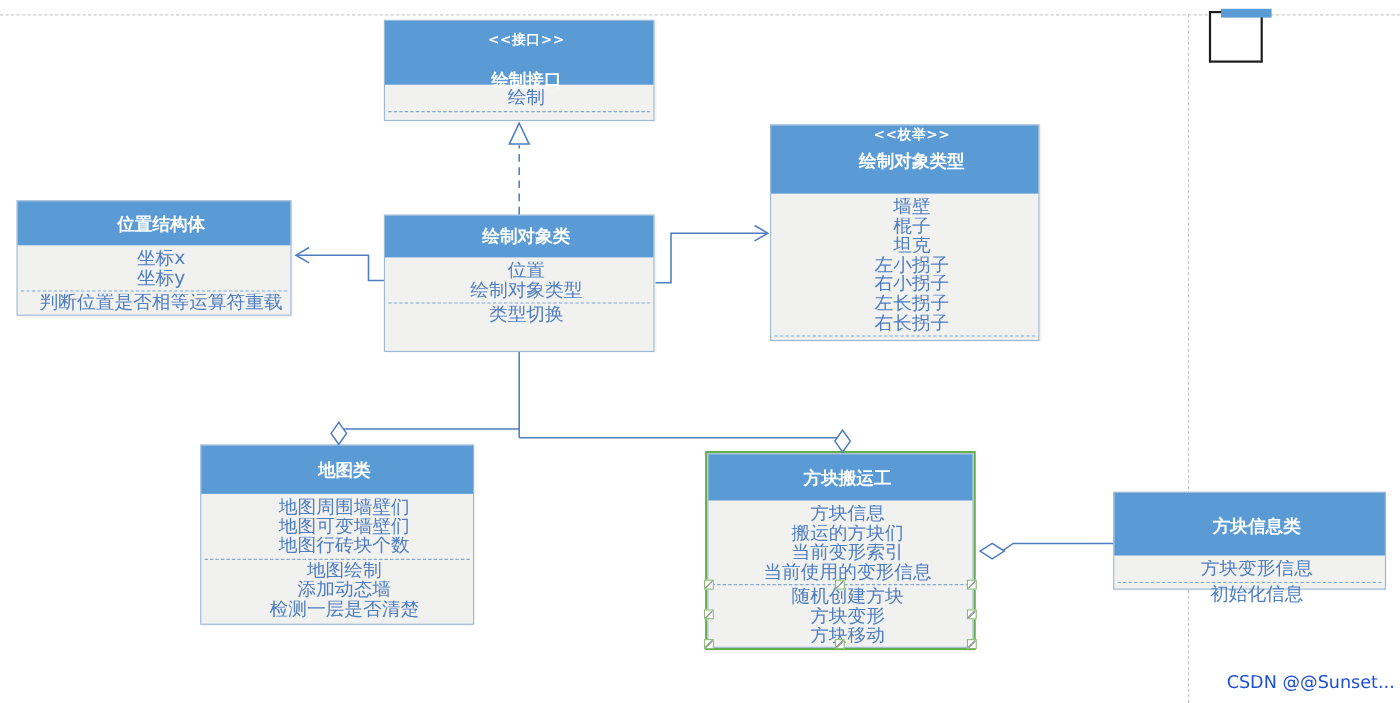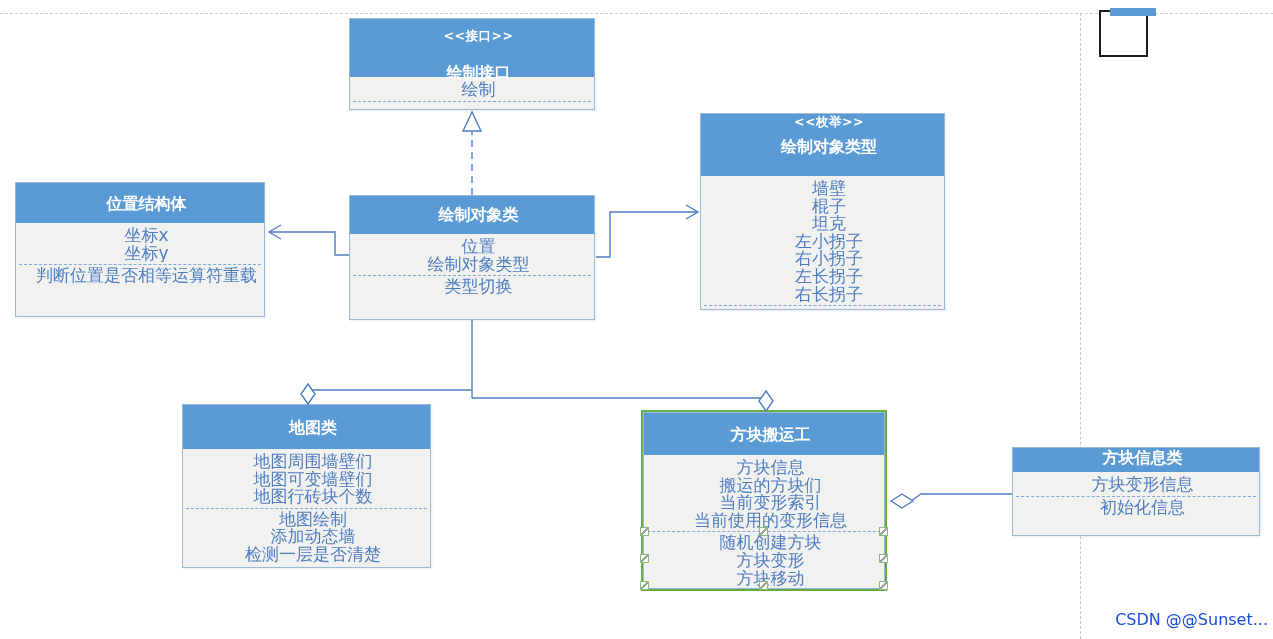--- a/index.html
+++ b/index.html
@@ -23,36 +23,36 @@
   .divider{border-top:1px dashed #7fa8d9;margin:2px 3px;}
 
   .box-interface{left:349px;top:18px;width:246px;height:92px;}
   .box-interface .uml-header{height:58px;padding-top:9px;}
   .box-interface .title{margin-top:18px;}
 
   .box-enum{left:700px;top:113px;width:245px;height:197px;}
   .box-enum .uml-header{height:62px;}
   .box-enum .title{margin-top:6px;}
 
-  .box-pos{left:15px;top:182px;width:250px;height:135px;}
+  .box-pos{left:15px;top:182px;width:250px;height:105px;}
   .box-pos .uml-header{height:40px;padding-top:11px;}
 
   .box-draw{left:349px;top:195px;width:246px;height:125px;}
   .box-draw .uml-header{height:38px;padding-top:9px;}
 
   .box-map{left:182px;top:404px;width:249px;height:164px;}
   .box-map .uml-header{height:44px;padding-top:13px;}
 
   .sel-wrap{position:absolute;left:641px;top:410px;width:246px;height:181px;
             border:2px solid #66b14c;box-sizing:border-box;}
   .box-porter{left:0;top:0;width:100%;height:100%;position:absolute;}
   .box-porter .uml-header{height:42px;padding-top:12px;}
 
   .box-info{left:1012px;top:447px;width:248px;height:89px;}
-  .box-info .uml-header{height:24px;padding-top:0;}
+  .box-info .uml-header{height:57px;padding-top:21px;}
 
   .body-pad{padding-top:4px;}
 
   
   .handle{position:absolute;width:9px;height:9px;box-sizing:border-box;
     background:
       linear-gradient(135deg,transparent 42%,#9aa6a0 42%,#9aa6a0 58%,transparent 58%),
       #ffffff;
     border:1px solid #8bbb76;z-index:6;}
 

